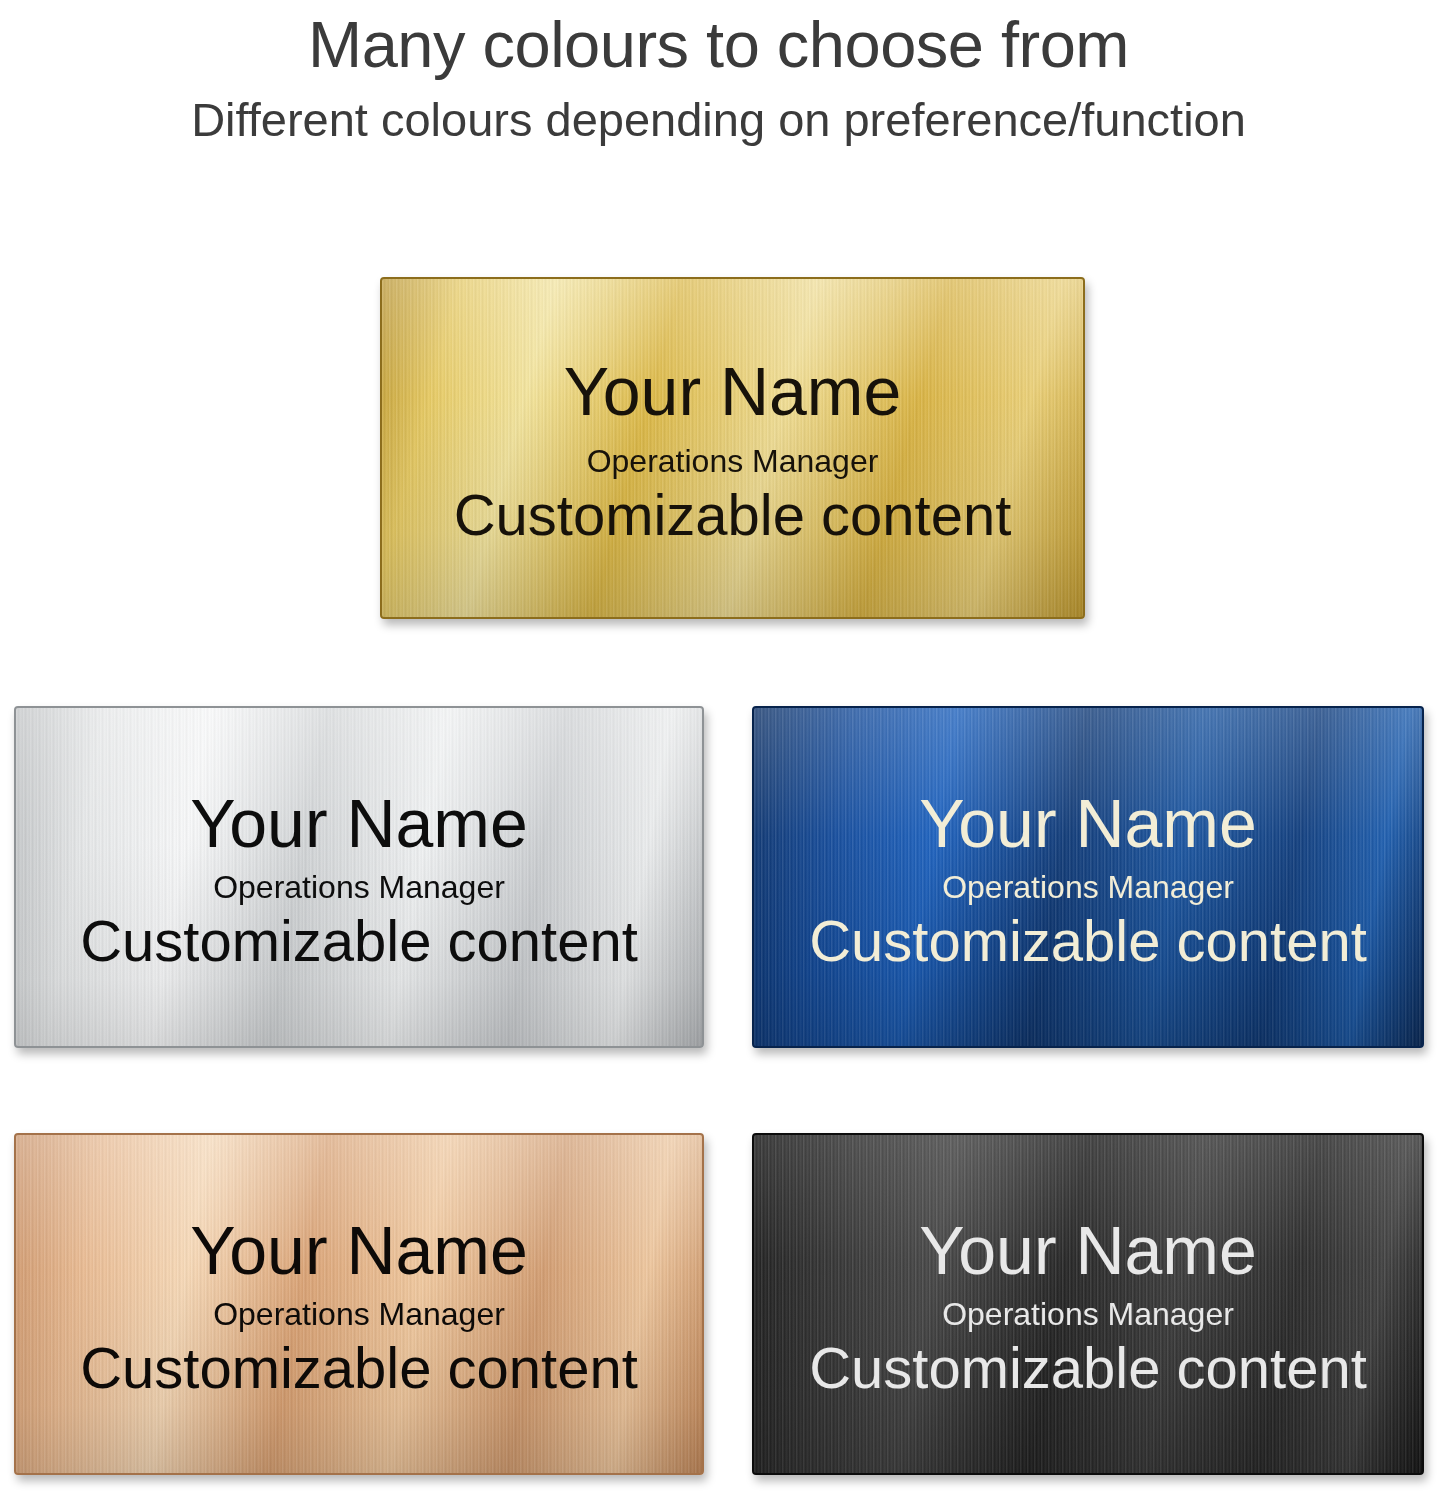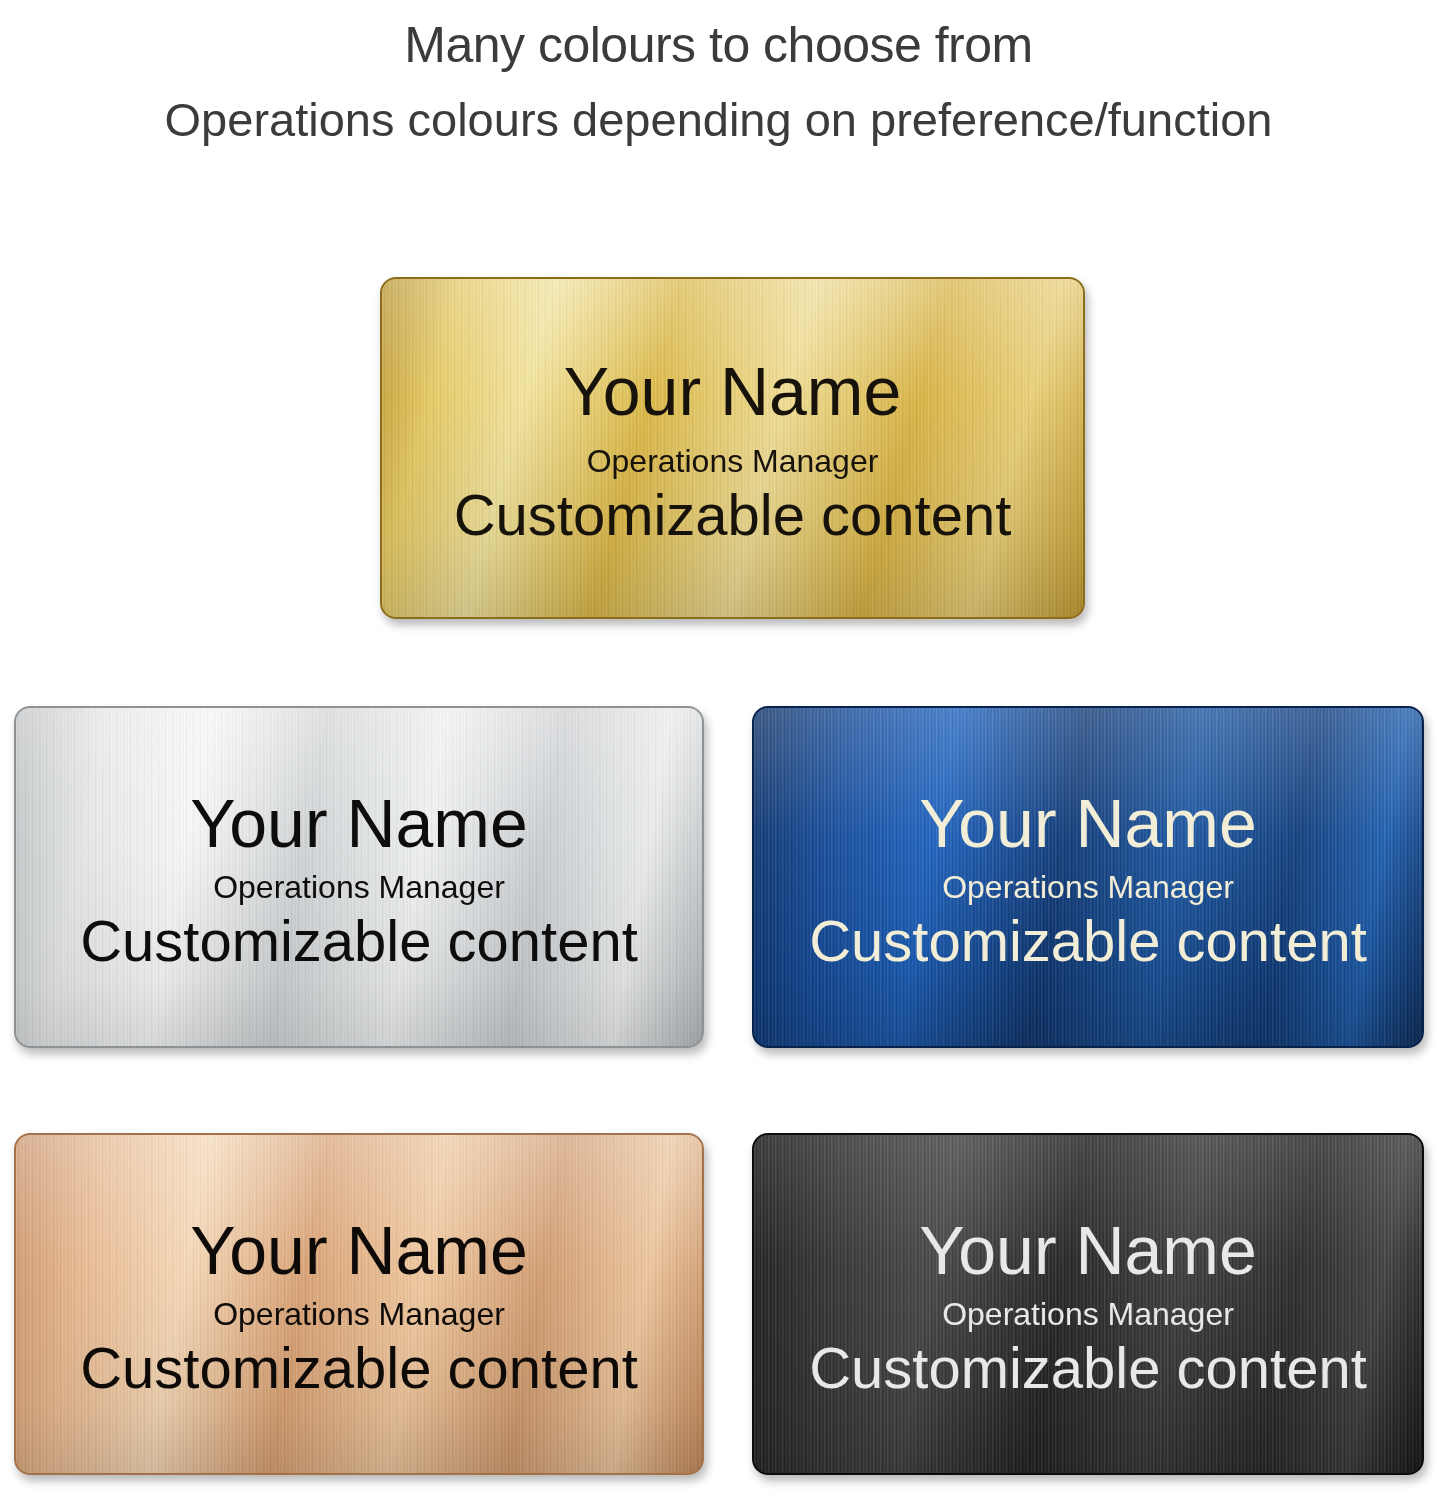--- a/index.html
+++ b/index.html
@@ -14,42 +14,42 @@
     overflow: hidden;
     position: relative;
   }
 
   
   .headings {
     padding-top: 4px;
     text-align: center;
   }
   .title {
-    font-size: 50px;
+    font-size: 65px;
     line-height: 82px;
     color: #3b3b3b;
     font-weight: normal;
     letter-spacing: -0.5px;
     margin: 0;
     white-space: nowrap;
   }
   .subtitle {
     font-size: 47px;
     line-height: 56px;
     color: #3b3b3b;
     font-weight: normal;
     margin: 0;
     margin-top: 6px;
     white-space: nowrap;
   }
 
   
   .badge {
     position: absolute;
-    border-radius: 16px;
+    border-radius: 4px;
     box-sizing: border-box;
     overflow: hidden;
     display: flex;
     flex-direction: column;
     align-items: center;
     justify-content: center;
     box-shadow: 3px 6px 10px rgba(0,0,0,0.28);
   }
   .badge .brush {
     position: absolute;
@@ -204,21 +204,21 @@
   #badge-black .sheen {
     background: linear-gradient(180deg, rgba(255,255,255,0.14) 0%, rgba(255,255,255,0.02) 38%, rgba(0,0,0,0.10) 78%, rgba(0,0,0,0.22) 100%);
   }
   #badge-black .badge-text { color: #e8e8e8; }
 </style>
 </head>
 <body>
 
 <div class="headings">
   <h1 class="title">Many colours to choose from</h1>
-  <p class="subtitle">Operations colours depending on preference/function</p>
+  <p class="subtitle">Different colours depending on preference/function</p>
 </div>
 
 <div class="badge" id="badge-gold">
   <div class="brush"></div>
   <div class="sheen"></div>
   <div class="badge-text">
     <div class="line-name">Your Name</div>
     <div class="line-role">Operations Manager</div>
     <div class="line-custom">Customizable content</div>
   </div>

